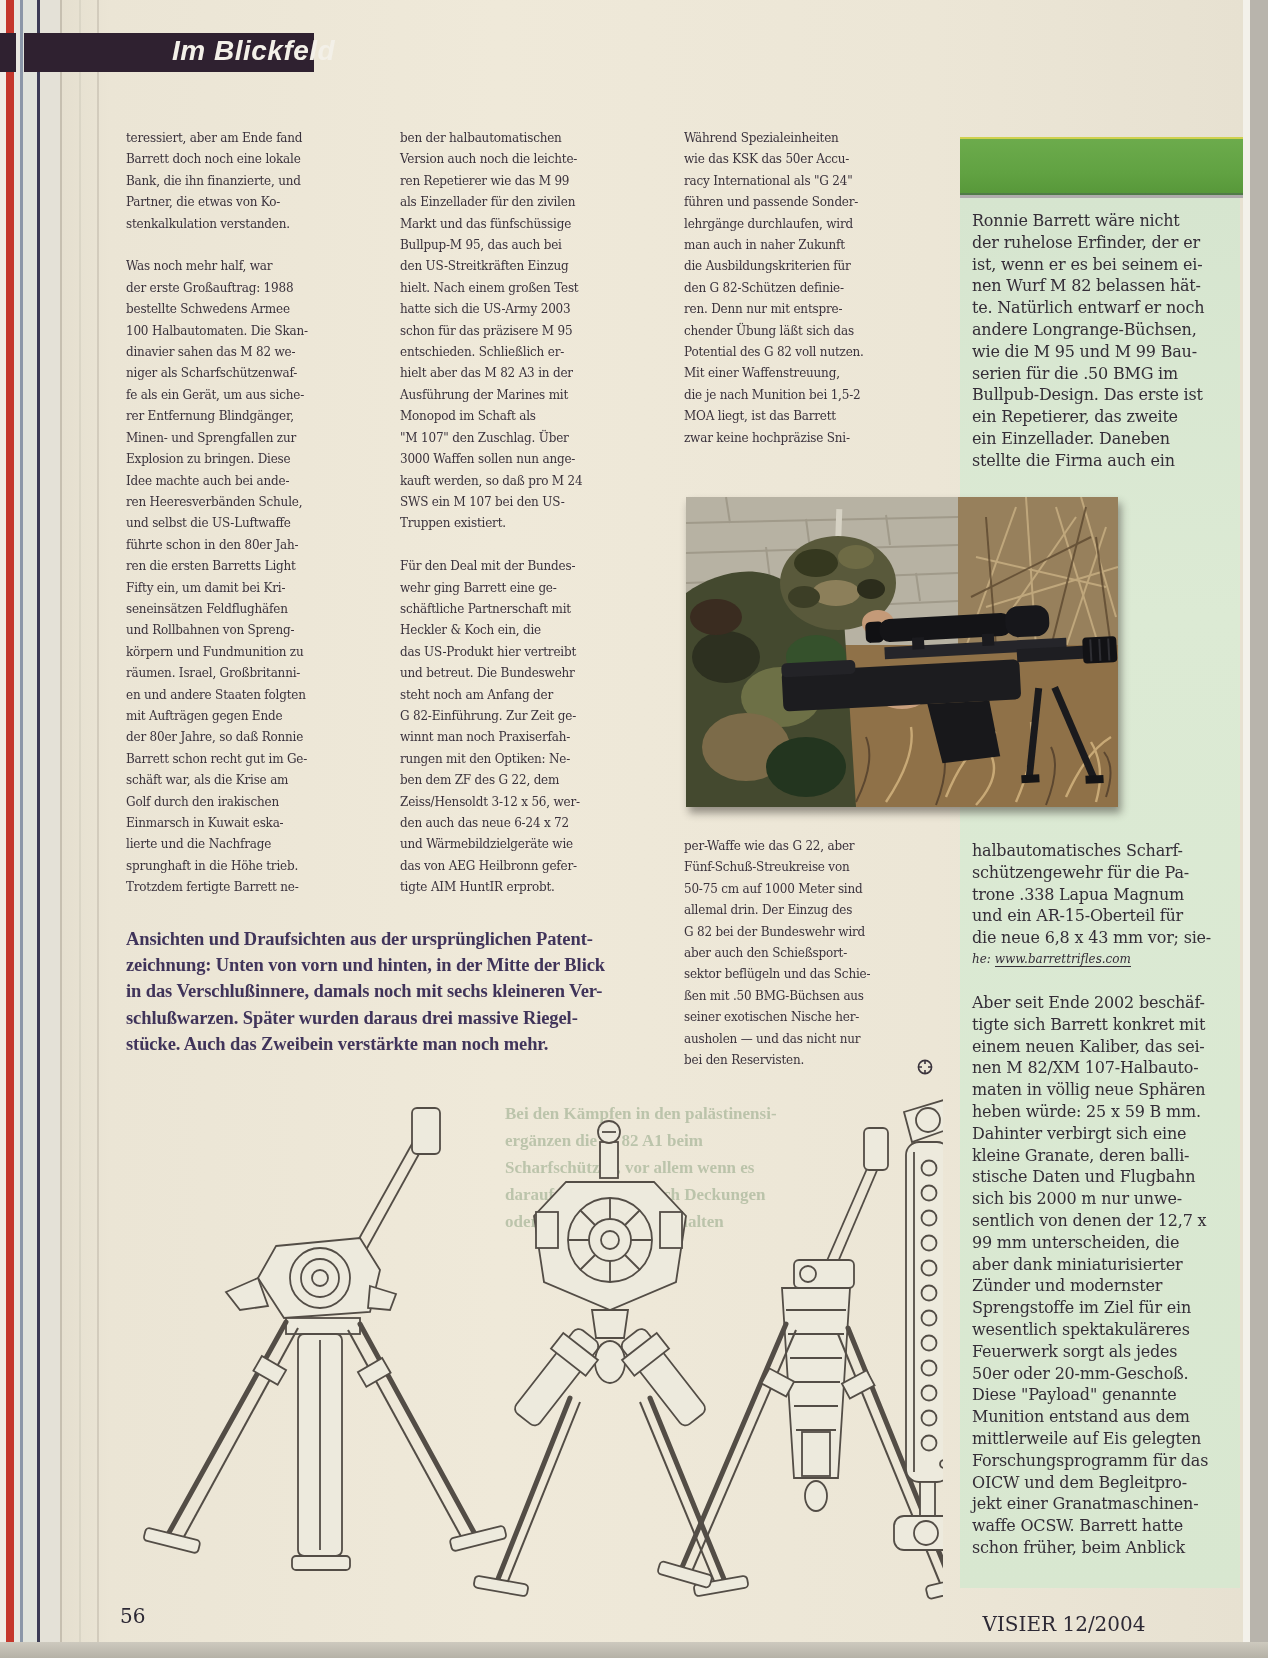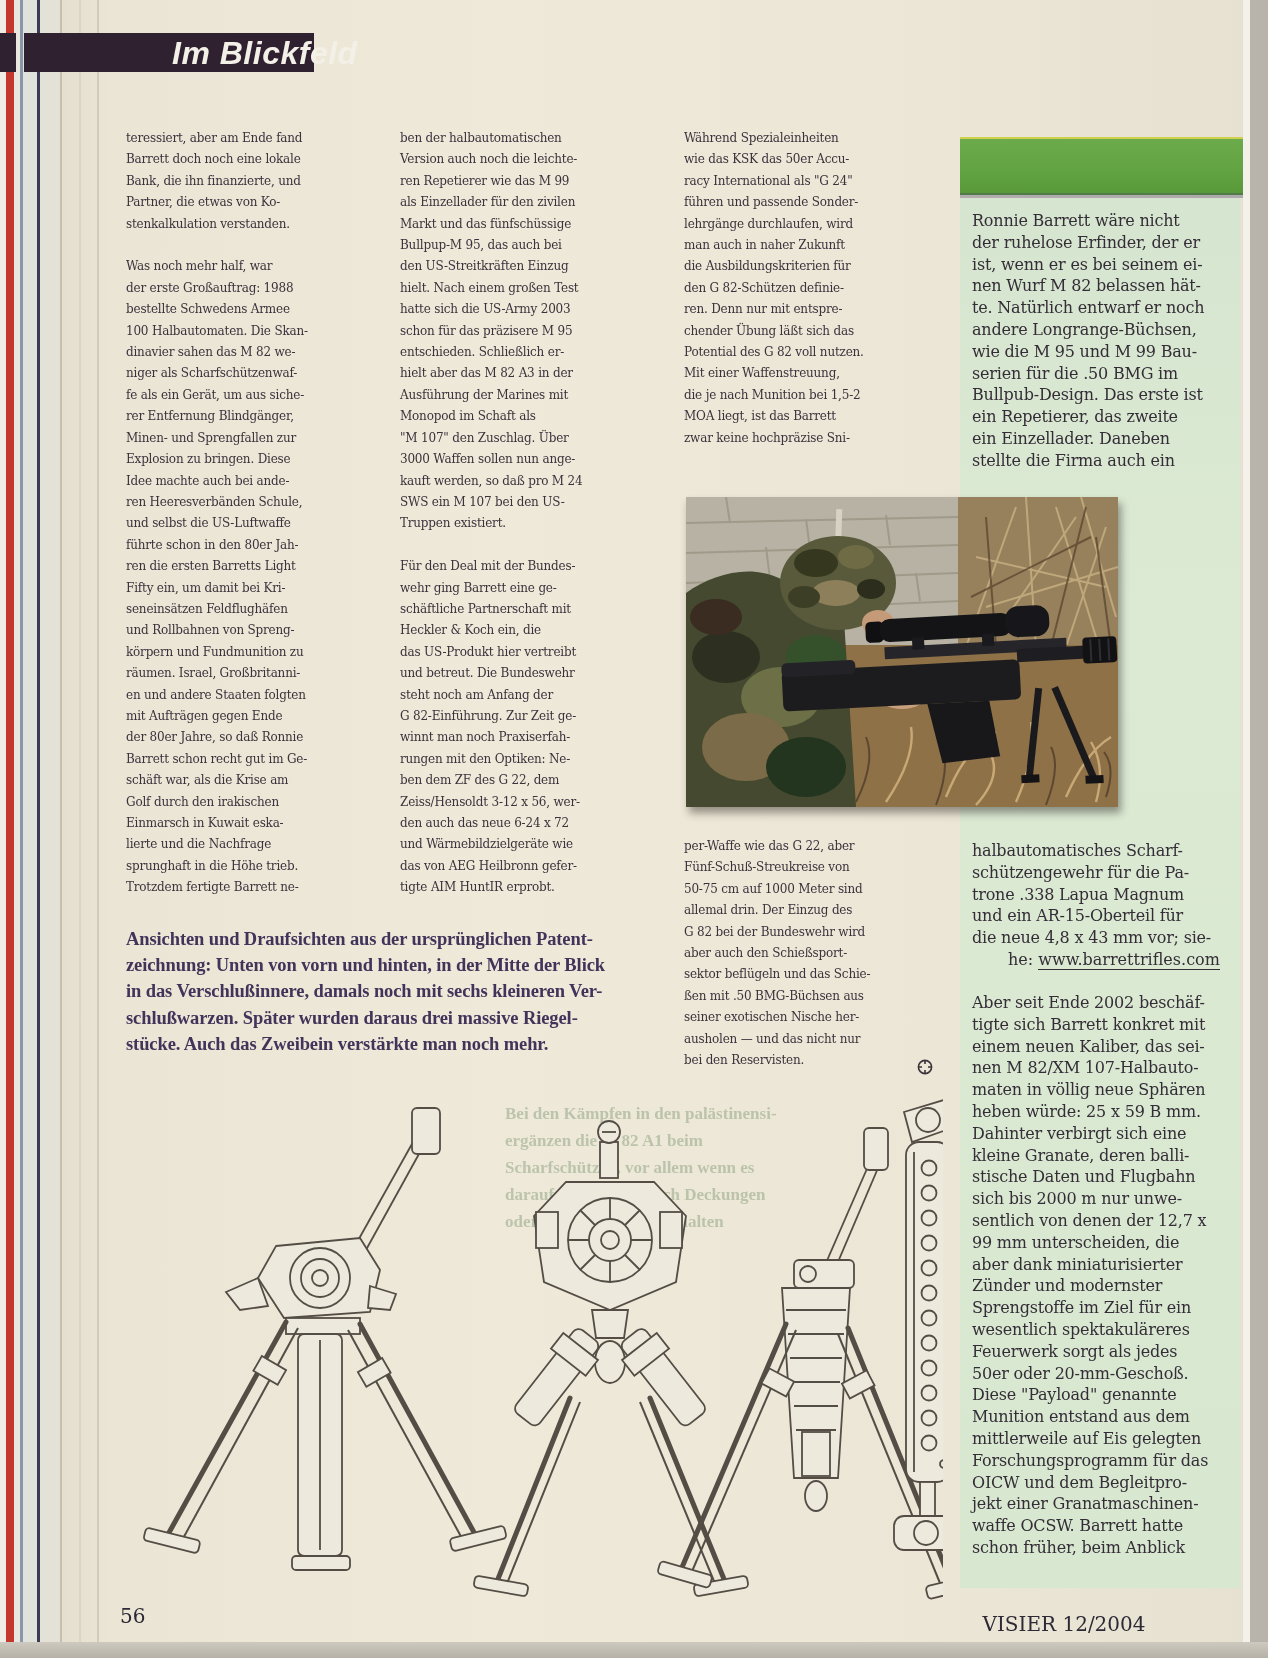--- a/index.html
+++ b/index.html
@@ -11,21 +11,21 @@
   .page{
     position:absolute;left:0;top:0;width:1245px;height:1658px;
     background:linear-gradient(90deg,#ddd7c8 0,#ebe5d5 110px,#efe9d9 40%,#ece6d6 75%,#e7e1d1 100%);
   }
   .stripe{position:absolute;top:0;height:1658px;}
   .crease{position:absolute;top:0;height:1658px;width:2px;}
   .headerbar{position:absolute;top:33px;height:39px;background:#2f2130;z-index:3;}
   .headerbar .title{
     position:absolute;left:148px;top:2px;
     font-family:"Liberation Sans", sans-serif;font-style:italic;font-weight:700;
-    font-size:32px;color:#f3f0e8;letter-spacing:0.5px;white-space:nowrap;
+    font-size:28px;color:#f3f0e8;letter-spacing:0.5px;white-space:nowrap;
   }
   .col{
     position:absolute;width:258px;
     font-size:12px;line-height:21.4px;color:#3a323c;
     white-space:pre-line;letter-spacing:-0.2px;text-align:left;
   }
   .caption{
     position:absolute;left:126px;top:926px;width:545px;
     font-family:Liberation Serif, serif;font-weight:700;
     font-size:18.5px;line-height:26.2px;color:#40345a;white-space:pre-line;letter-spacing:-0.1px;
@@ -38,21 +38,21 @@
   .greenbar-shadow{position:absolute;left:960px;top:193px;width:283px;height:5px;background:rgba(70,70,100,.35);z-index:2;}
   .greenbox{
     position:absolute;left:960px;top:198px;width:280px;height:1390px;
     background:linear-gradient(180deg,#d6e5cf 0,#dcead4 30%,#d8e7d0 100%);z-index:1;
   }
   .sidetext{
     position:absolute;left:972px;width:248px;
     font-size:16px;line-height:21.8px;color:#342d37;
     white-space:pre-line;letter-spacing:-0.2px;z-index:2;
   }
-  .linkline{position:absolute;left:1008px;top:949px;width:248px;font-size:16px;line-height:21.8px;color:#342d37;z-index:2;}
+  .linkline{position:absolute;left:972px;top:949px;width:248px;font-size:12px;font-style:italic;line-height:21.8px;color:#342d37;z-index:2;}
   .linkline .lnk{border-bottom:1.5px solid #342d37;}
   .photo{
     position:absolute;left:686px;top:497px;width:432px;height:310px;z-index:4;
     box-shadow:3px 6px 8px rgba(40,35,30,.45);background:#8e7450;
   }
   .drawings{position:absolute;left:108px;top:1066px;width:835px;height:570px;z-index:1;}
   .bleed{
     position:absolute;left:505px;top:1100px;width:400px;
     font-family:Liberation Serif, serif;font-weight:700;
     font-size:17px;line-height:27px;color:rgba(104,138,96,.38);
@@ -213,21 +213,21 @@
 wie die M 95 und M 99 Bau-
 serien für die .50 BMG im
 Bullpub-Design. Das erste ist
 ein Repetierer, das zweite
 ein Einzellader. Daneben
 stellte die Firma auch ein</div>
   <div class="sidetext" style="top:840px;">halbautomatisches Scharf-
 schützengewehr für die Pa-
 trone .338 Lapua Magnum
 und ein AR-15-Oberteil für
-die neue 4,8 x 43 mm vor; sie-</div>
+die neue 6,8 x 43 mm vor; sie-</div>
   <div class="linkline"><span>he: </span><span class="lnk">www.barrettrifles.com</span></div>
   <div class="sidetext" style="top:992px;">Aber seit Ende 2002 beschäf-
 tigte sich Barrett konkret mit
 einem neuen Kaliber, das sei-
 nen M 82/XM 107-Halbauto-
 maten in völlig neue Sphären
 heben würde: 25 x 59 B mm.
 Dahinter verbirgt sich eine
 kleine Granate, deren balli-
 stische Daten und Flugbahn

